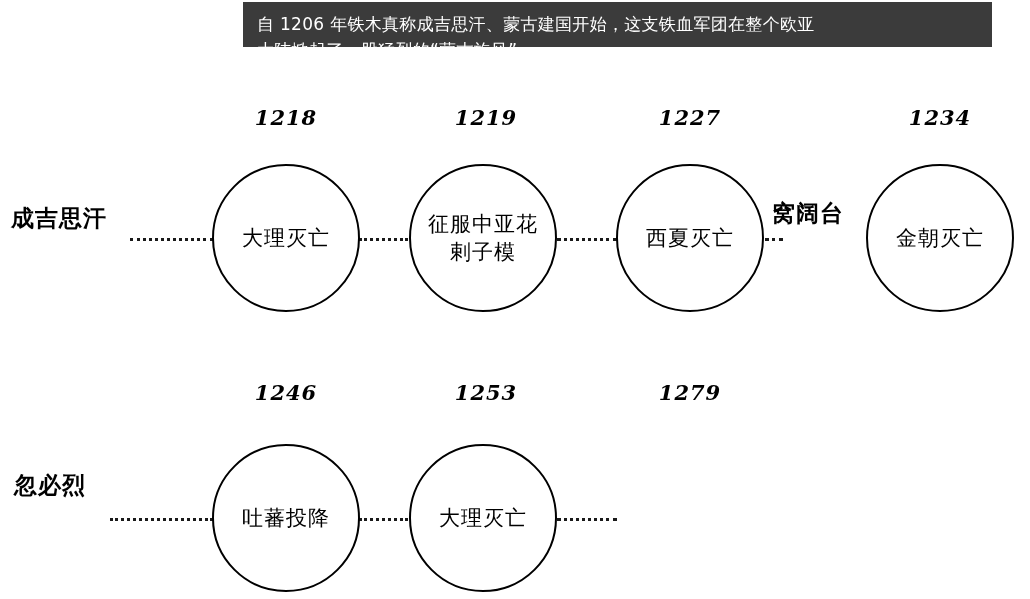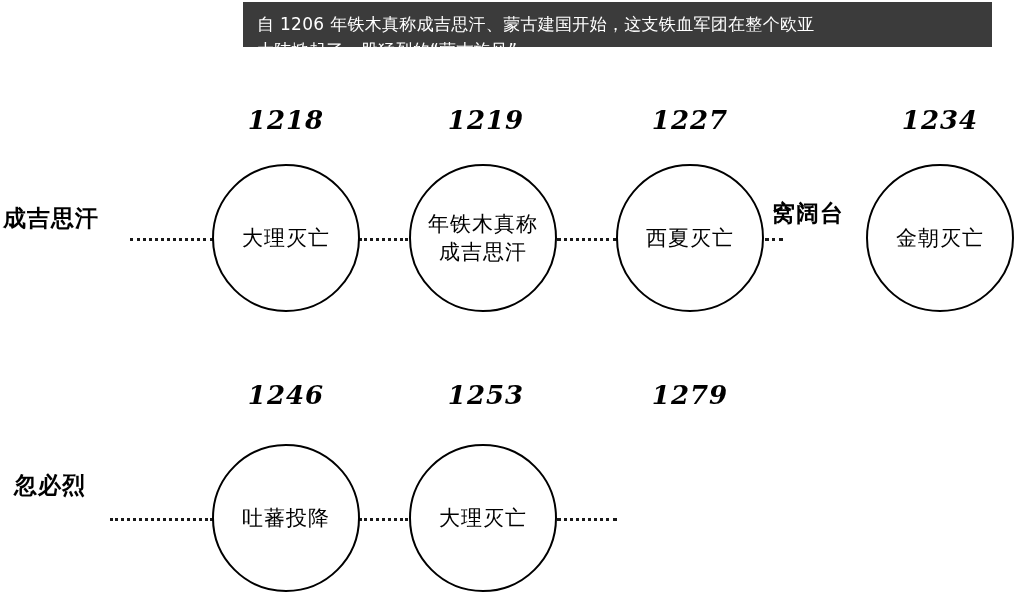--- a/index.html
+++ b/index.html
@@ -41,21 +41,21 @@
   
   .row-label {
     position: absolute;
     font-family: "DejaVu Serif", "Liberation Serif", serif;
     font-weight: 700;
     font-size: 23px;
     color: #000000;
     letter-spacing: 1px;
     white-space: nowrap;
   }
-  .row-1 .row-label { left: 3px; top: 108px; }
+  .row-1 .row-label { left: 11px; top: 108px; }
   .row-2 .row-label { left: 14px; top: 100px; }
 
   
   .mid-label {
     position: absolute;
     font-family: "DejaVu Serif", "Liberation Serif", serif;
     font-weight: 700;
     font-size: 23px;
     color: #000000;
     white-space: nowrap;
@@ -95,21 +95,21 @@
   }
 
   
   .year {
     position: absolute;
     width: 148px;
     text-align: center;
     font-family: "DejaVu Serif", "Liberation Serif", serif;
     font-style: italic;
     font-weight: 700;
-    font-size: 26px;
+    font-size: 21px;
     color: #000000;
     letter-spacing: 1px;
   }
 </style>
 </head>
 <body>
 
 <div class="banner">
   <div class="banner-line">自 1206 年铁木真称成吉思汗、蒙古建国开始，这支铁血军团在整个欧亚</div>
   <div class="banner-line">大陆掀起了一股猛烈的“蒙古旋风”</div>
@@ -128,21 +128,21 @@
 
   <div class="year" style="left:212px; top:10px;">1218</div>
   <div class="year" style="left:412px; top:10px;">1219</div>
   <div class="year" style="left:616px; top:10px;">1227</div>
   <div class="year" style="left:866px; top:10px;">1234</div>
 
   <div class="node" style="left:212px; top:69px;">
     <div class="node-text">大理灭亡</div>
   </div>
   <div class="node" style="left:409px; top:69px;">
-    <div class="node-text">年铁木真称成吉思汗</div>
+    <div class="node-text">征服中亚花剌子模</div>
   </div>
   <div class="node" style="left:616px; top:69px;">
     <div class="node-text">西夏灭亡</div>
   </div>
   <div class="node" style="left:866px; top:69px;">
     <div class="node-text">金朝灭亡</div>
   </div>
 </div>
 
 <div class="row row-2">

